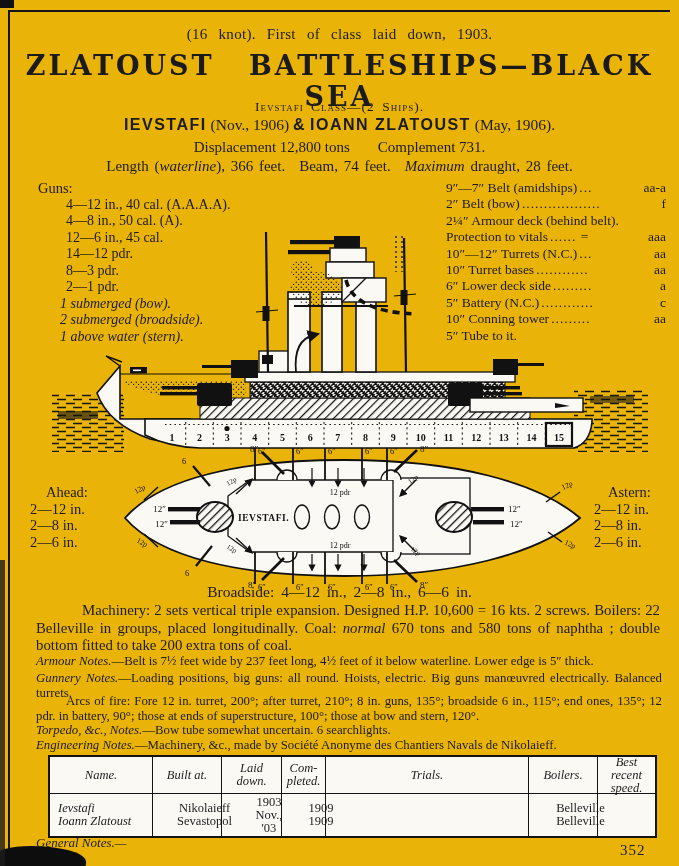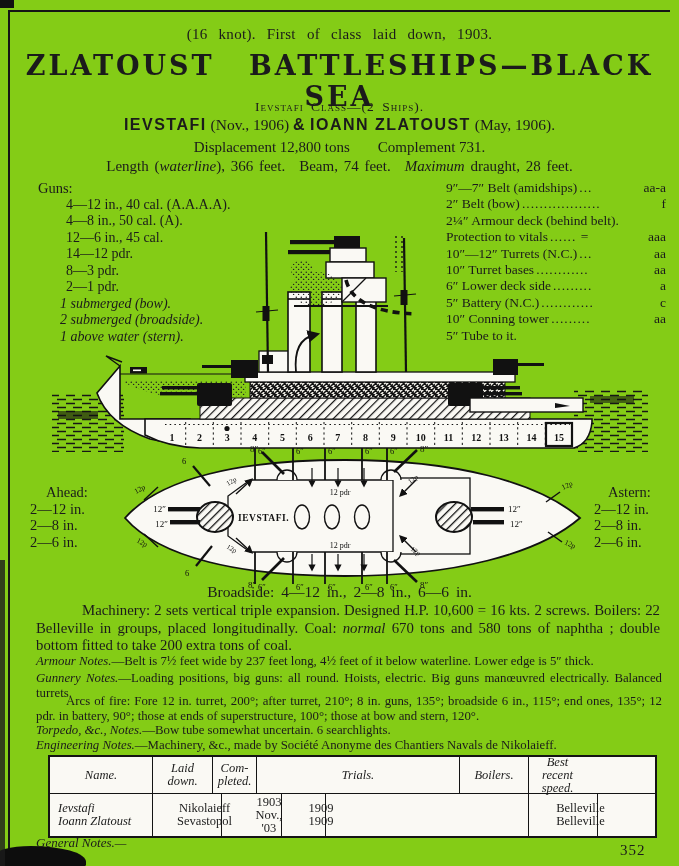--- a/index.html
+++ b/index.html
@@ -1,16 +1,16 @@
 <!DOCTYPE html>
 <html><head>
 <meta charset="utf-8">
 <style>
   html,body{margin:0;padding:0;background:#888;}
-  .page{position:relative;width:679px;height:866px;background:#84cc16;overflow:hidden;
+  .page{position:relative;width:679px;height:866px;background:#eab308;overflow:hidden;
         font-family:"Liberation Serif",serif;color:#1b1b1b;}
   .abs{position:absolute;}
   .center{left:0;width:679px;text-align:center;}
   
   .frame-left{left:8px;top:10px;width:2px;height:850px;background:#151515;}
   .frame-top{left:8px;top:10px;width:662px;height:2px;background:#151515;}
   .corner-mark{left:0;top:0;width:14px;height:8px;background:#111;}
   .smudge{left:-6px;top:846px;width:92px;height:26px;background:#0d0d0d;border-radius:40% 60% 30% 20%;}
   .edge-shade{left:0;top:560px;width:5px;height:306px;background:#1c1c1c;opacity:.8;}
 
@@ -476,20 +476,21 @@
   <div class="abs note n-torpedo">
     <span class="nl">Torpedo, &amp;c., Notes.</span><span>—Bow tube somewhat uncertain.  6 searchlights.</span>
   </div>
   <div class="abs note n-engineering">
     <span class="nl">Engineering Notes.</span><span>—Machinery, &amp;c., made by Société Anonyme des Chantiers Navals de Nikolaieff.</span>
   </div>
 
   <div class="abs ships-table">
     <div class="t-head">
       <div class="tc c-name">Name.</div>
+      <div class="tc c-built">Built at.</div>
       <div class="tc c-laid">Laid
 down.</div>
       <div class="tc c-comp">Com-
 pleted.</div>
       <div class="tc c-trials">Trials.</div>
       <div class="tc c-boil">Boilers.</div>
       <div class="tc c-speed">Best
 recent
 speed.</div>
     </div>

